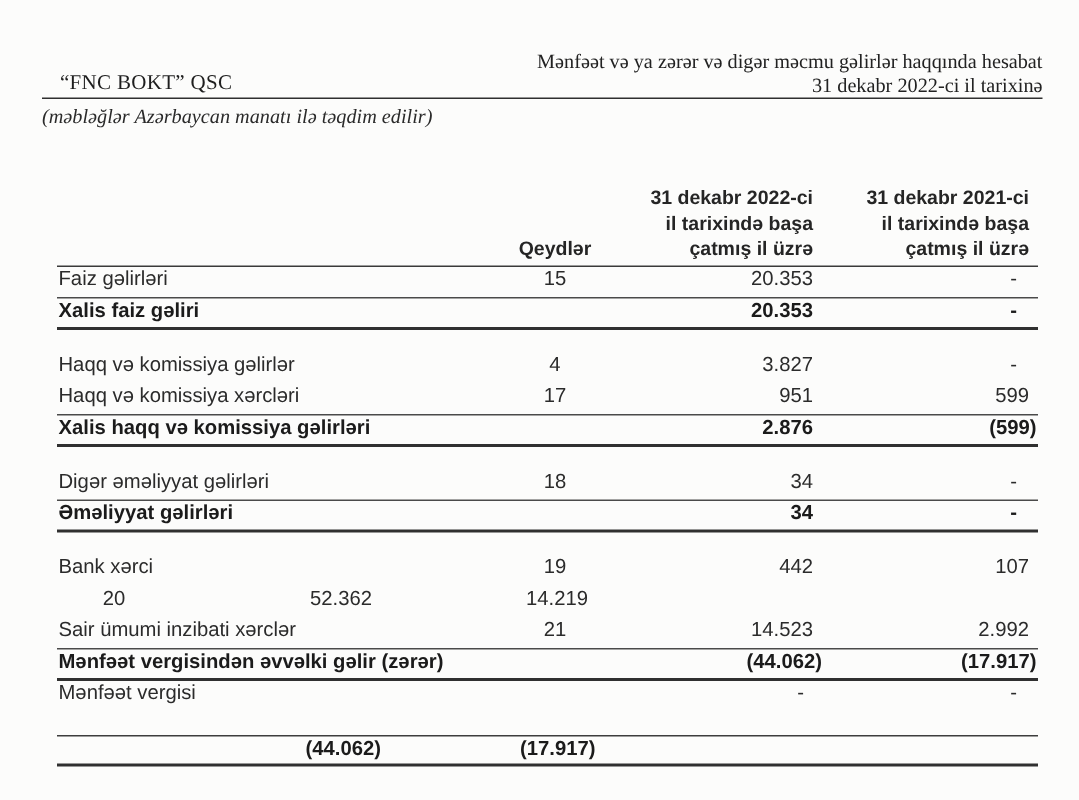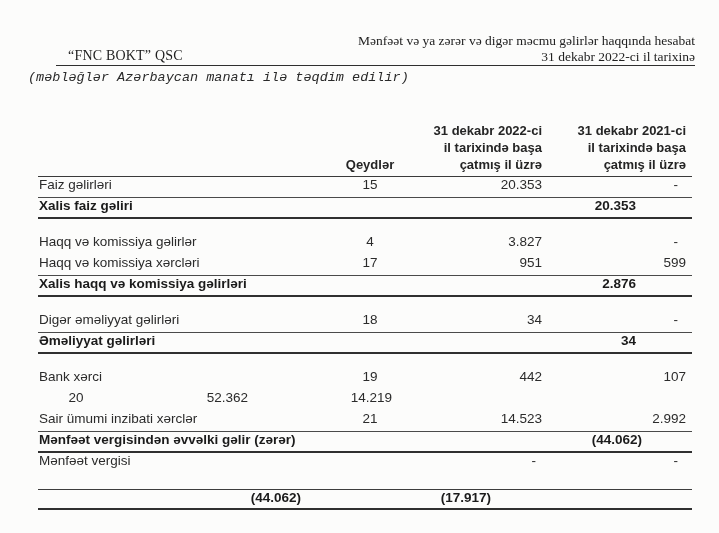--- a/index.html
+++ b/index.html
@@ -15,38 +15,37 @@
     height: 533px;
     padding: 33px 24px 0 28px;
   }
 
   
   .doc-header {
     position: relative;
     font-family: "Liberation Serif", serif;
     border-bottom: 1.5px solid #2f2f2f;
     padding-bottom: 1px;
-    margin-left: 28px;
   }
   .doc-header .title-block {
     text-align: right;
     font-size: 13.5px;
     line-height: 15.5px;
     color: #222;
   }
   .company-name {
     position: absolute;
     left: 12px;
     bottom: 1px;
     font-size: 14px;
     color: #1e1e1e;
     letter-spacing: 0.2px;
   }
   .currency-note {
-    font-family: Liberation Mono, monospace;
+    font-family: Liberation Serif, serif;
     font-style: italic;
     font-size: 13.5px;
     color: #2a2a2a;
     margin-top: 4px;
   }
 
   
   .fin-table {
     margin-left: 10px;
     width: 654px;
@@ -74,21 +73,21 @@
   }
   .row {
     display: flex;
     align-items: flex-start;
     height: 21px;
     color: #2b2b2b;
   }
   .row .c-label { padding-left: 1px; }
   .row.bold { font-weight: bold; color: #1b1b1b; }
   .row.b-thin  { border-bottom: 1px solid #4a4a4a; }
-  .row.b-thick { border-bottom: 2px solid #303030; gap: 47px; }
+  .row.b-thick { border-bottom: 2px solid #303030; }
   .row.t-thin  { border-top: 1.5px solid #3d3d3d; }
   .spacer { height: 15px; }
   .c-v22.neg { padding-right: 4px; }
   .c-v21.neg { padding-right: 1px; }
   .c-v22.dash { padding-right: 16px; }
   .c-v21.dash { padding-right: 14px; }
 </style>
 </head>
 <body>
 

